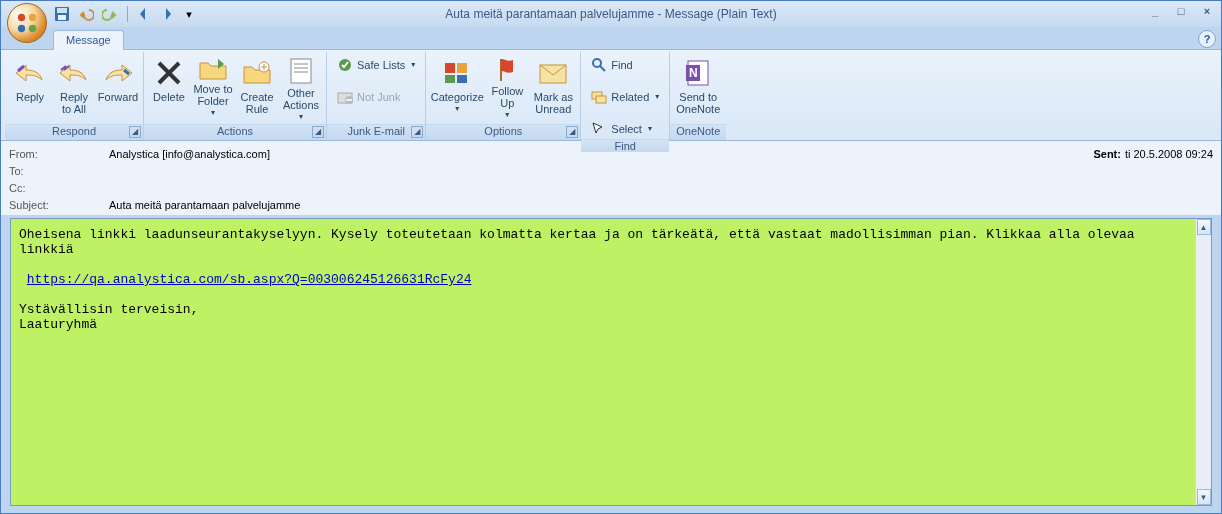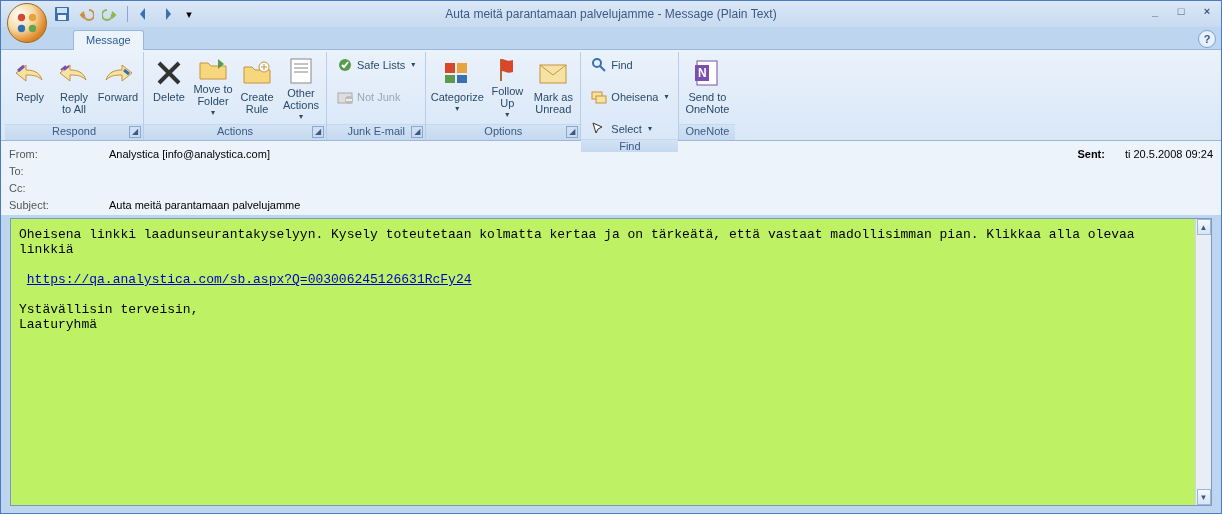--- a/index.html
+++ b/index.html
@@ -14,21 +14,21 @@
   .office-btn svg { width:22px; height:22px; }
   .qat { margin-left:52px; display:flex; align-items:center; gap:6px; height:100%; }
   .qat-item { width:18px; height:18px; display:flex; align-items:center; justify-content:center; }
   .qat-sep { width:1px; height:16px; background:#8aa8cc; margin:0 2px;}
   .title-text { position:absolute; left:0; right:0; text-align:center; color:#3b5a84; pointer-events:none; font-size:12px;}
   .win-ctrl { position:absolute; right:4px; top:2px; display:flex; gap:6px; }
   .win-ctrl span { width:20px; height:16px; display:flex; align-items:center; justify-content:center; color:#3b5a84; font-weight:bold; cursor:default;}
   .help-btn { position:absolute; right:6px; top:30px; width:18px; height:18px; border:1px solid #7aa4d6; border-radius:50%; color:#2a5a9a; text-align:center; line-height:16px; font-weight:bold; background:#e8f1fb; z-index:5;}
 
   
-  .tabstrip { height:22px; margin-left:72px; display:flex; align-items:flex-end; position:relative;}
+  .tabstrip { height:22px; margin-left:52px; display:flex; align-items:flex-end; position:relative;}
   .tab { padding:3px 12px 4px; background:#ecf3fb; border:1px solid #9ab8dd; border-bottom:none; border-radius:3px 3px 0 0; color:#2a5a9a; position:relative; top:1px;}
   
   
   .ribbon { height:92px; background:linear-gradient(#eaf2fb,#d9e7f7); border-top:1px solid #9ab8dd; border-bottom:1px solid #9ab8dd; display:flex; padding:2px 4px 0; }
   .group { border-right:1px solid #b7cee9; display:flex; flex-direction:column; padding:0 4px; }
   .group-body { flex:1; display:flex; align-items:flex-start; gap:2px; padding-top:2px;}
   .group-label { height:16px; text-align:center; color:#3b5a84; font-size:11px; position:relative; background:linear-gradient(#d3e3f5,#c4d8ef); margin:0 -4px; border-top:1px solid #c4d8ef;}
   .group-label .dialog-l { position:absolute; right:2px; top:1px; width:12px; height:12px; border:1px solid #8aa8cc; font-size:8px; line-height:10px; color:#3b5a84;}
   .big-btn { width:42px; height:66px; display:flex; flex-direction:column; align-items:center; justify-content:flex-start; padding-top:2px; border:1px solid transparent; border-radius:3px; text-align:center; line-height:12px;}
   .big-btn .ic { width:32px; height:32px; display:flex; align-items:center; justify-content:center; margin-bottom:2px;}
@@ -37,21 +37,21 @@
   .col { display:flex; flex-direction:column; gap:11px;}
   .small-btn { height:21px; display:flex; align-items:center; gap:4px; padding:0 5px; border:1px solid transparent; border-radius:3px; color:#2a4a6a; white-space:nowrap;}
   .small-btn.disabled{ color:#9aa7b5;}
   .sic{ width:16px; height:16px; display:flex; align-items:center; justify-content:center;}
 
   
   .hdr { background:#edf3fb; padding:4px 8px 2px; font-size:11px; color:#000; }
   .hdr-row { display:flex; align-items:center; height:17px;}
   .hdr-label { width:100px; color:#555; }
   .hdr-val { flex:1; }
-  .sent-block { margin-left:auto; display:flex; gap:20px;align-items:center;}
+  .sent-block { margin-left:auto; display:flex; gap:4px;align-items:center;}
   .sent-lbl{ font-weight:bold; color:#000;}
   
   
   .bodywrap { position:absolute; left:10px; right:10px; top:218px; bottom:8px; border:1px solid #7a9ac0; background:#bef264;}
   .bodytext { position:absolute; inset:0 16px 0 0; padding:8px 8px; font-family:"Courier New", monospace; font-size:13px; color:#000; white-space:pre-wrap; overflow:hidden;}
   .bodytext a { color:#0000cc; text-decoration:underline;}
   .scroll { position:absolute; right:0; top:0; bottom:0; width:16px; background:#e9eef6; border-left:1px solid #cbd7e7; display:flex; flex-direction:column; align-items:center; justify-content:space-between;}
   .scroll .sbtn{ width:14px; height:16px; background:linear-gradient(#f4f8fd,#d7e4f3); border:1px solid #9ab8dd; display:flex; align-items:center; justify-content:center; font-size:8px; color:#3b5a84;}
   
   
@@ -276,21 +276,21 @@
             </span>
           <span>Find</span>
         </div>
         <div class="small-btn">
           <span class="sic">
               <svg width="16" height="16">
                 <rect x="1" y="3" width="10" height="7" fill="#f6e3a3" stroke="#c7923e"></rect>
                 <rect x="5" y="7" width="10" height="7" fill="#f6e3a3" stroke="#c7923e"></rect>
               </svg>
             </span>
-          <span>Oheisena</span>
+          <span>Related</span>
             <span style="font-size:8px;margin-left:2px;">▾</span>
         </div>
         <div class="small-btn">
           <span class="sic">
               <svg width="16" height="16">
                 <path d="M2 2l3 10 2-4 4-2z" fill="#fff" stroke="#333"></path>
               </svg>
             </span>
           <span>Select</span>
             <span style="font-size:8px;margin-left:2px;">▾</span>

